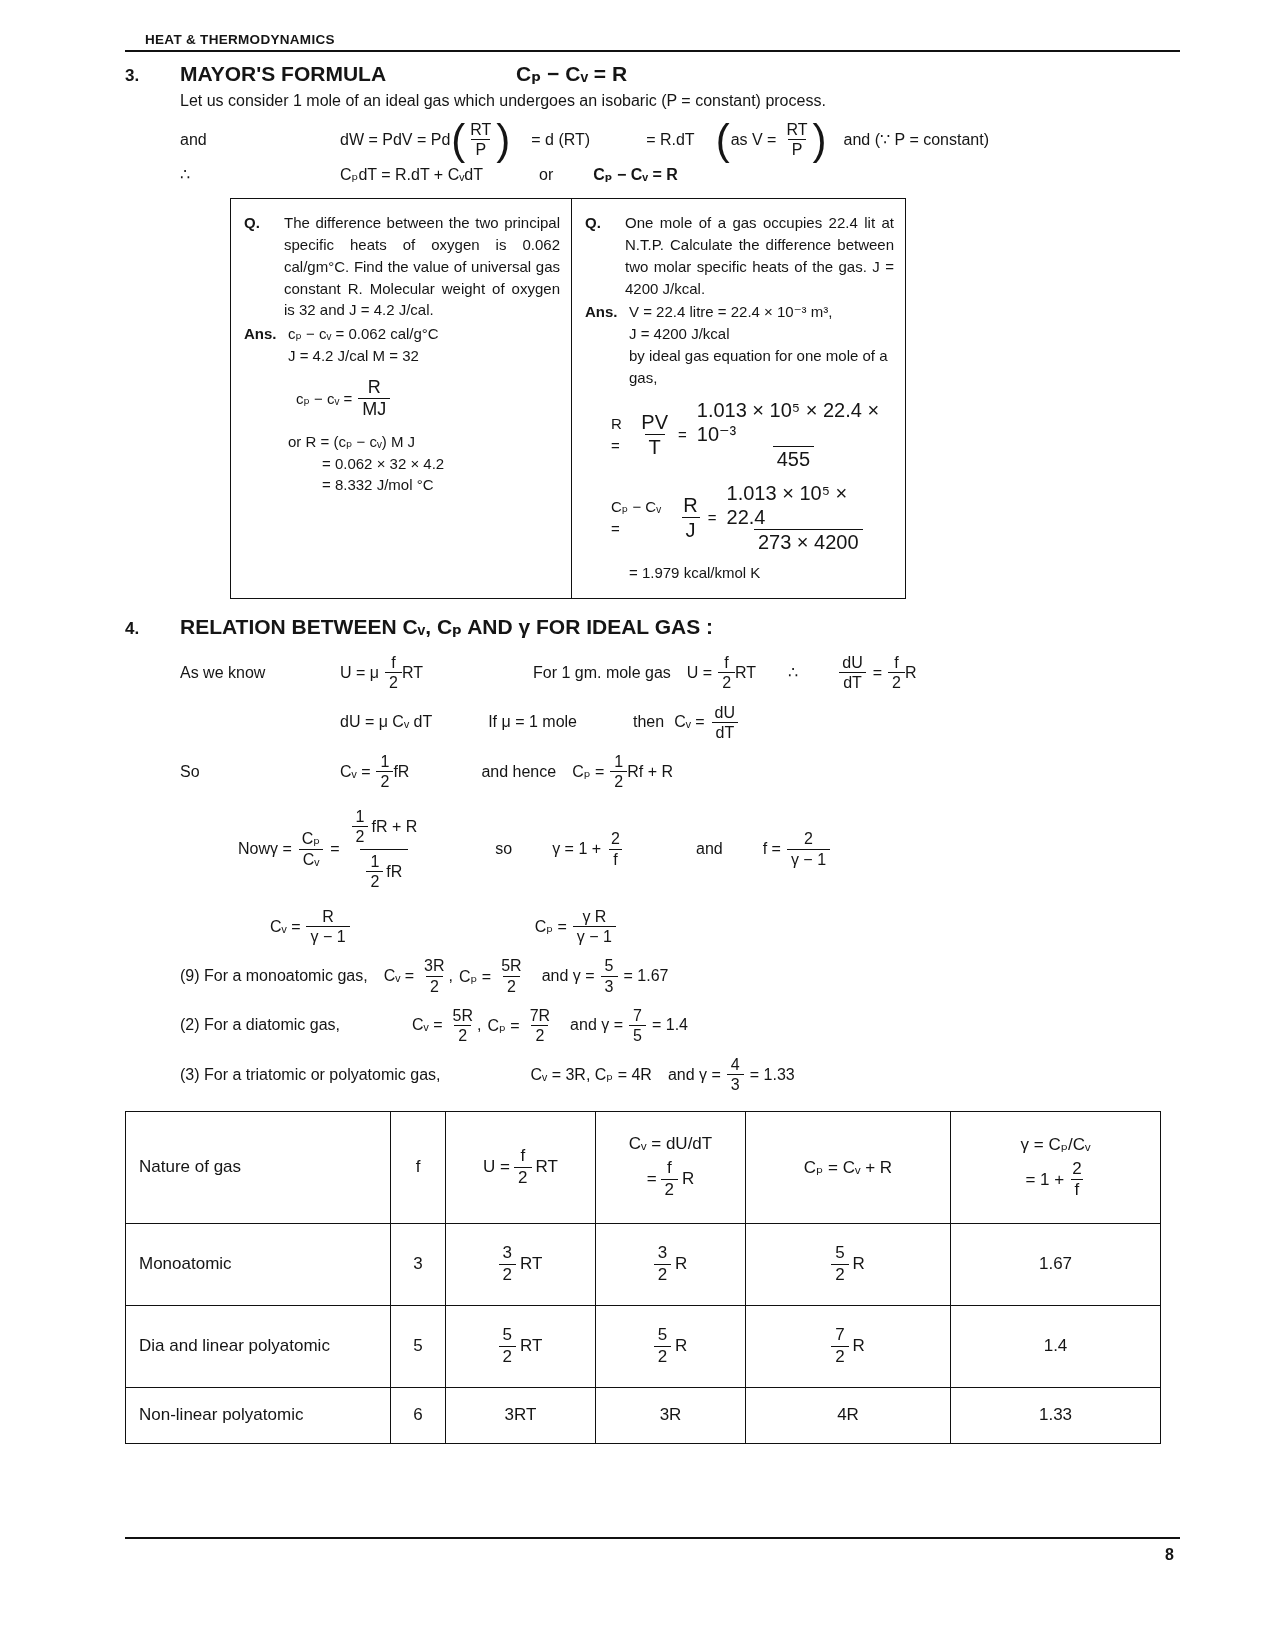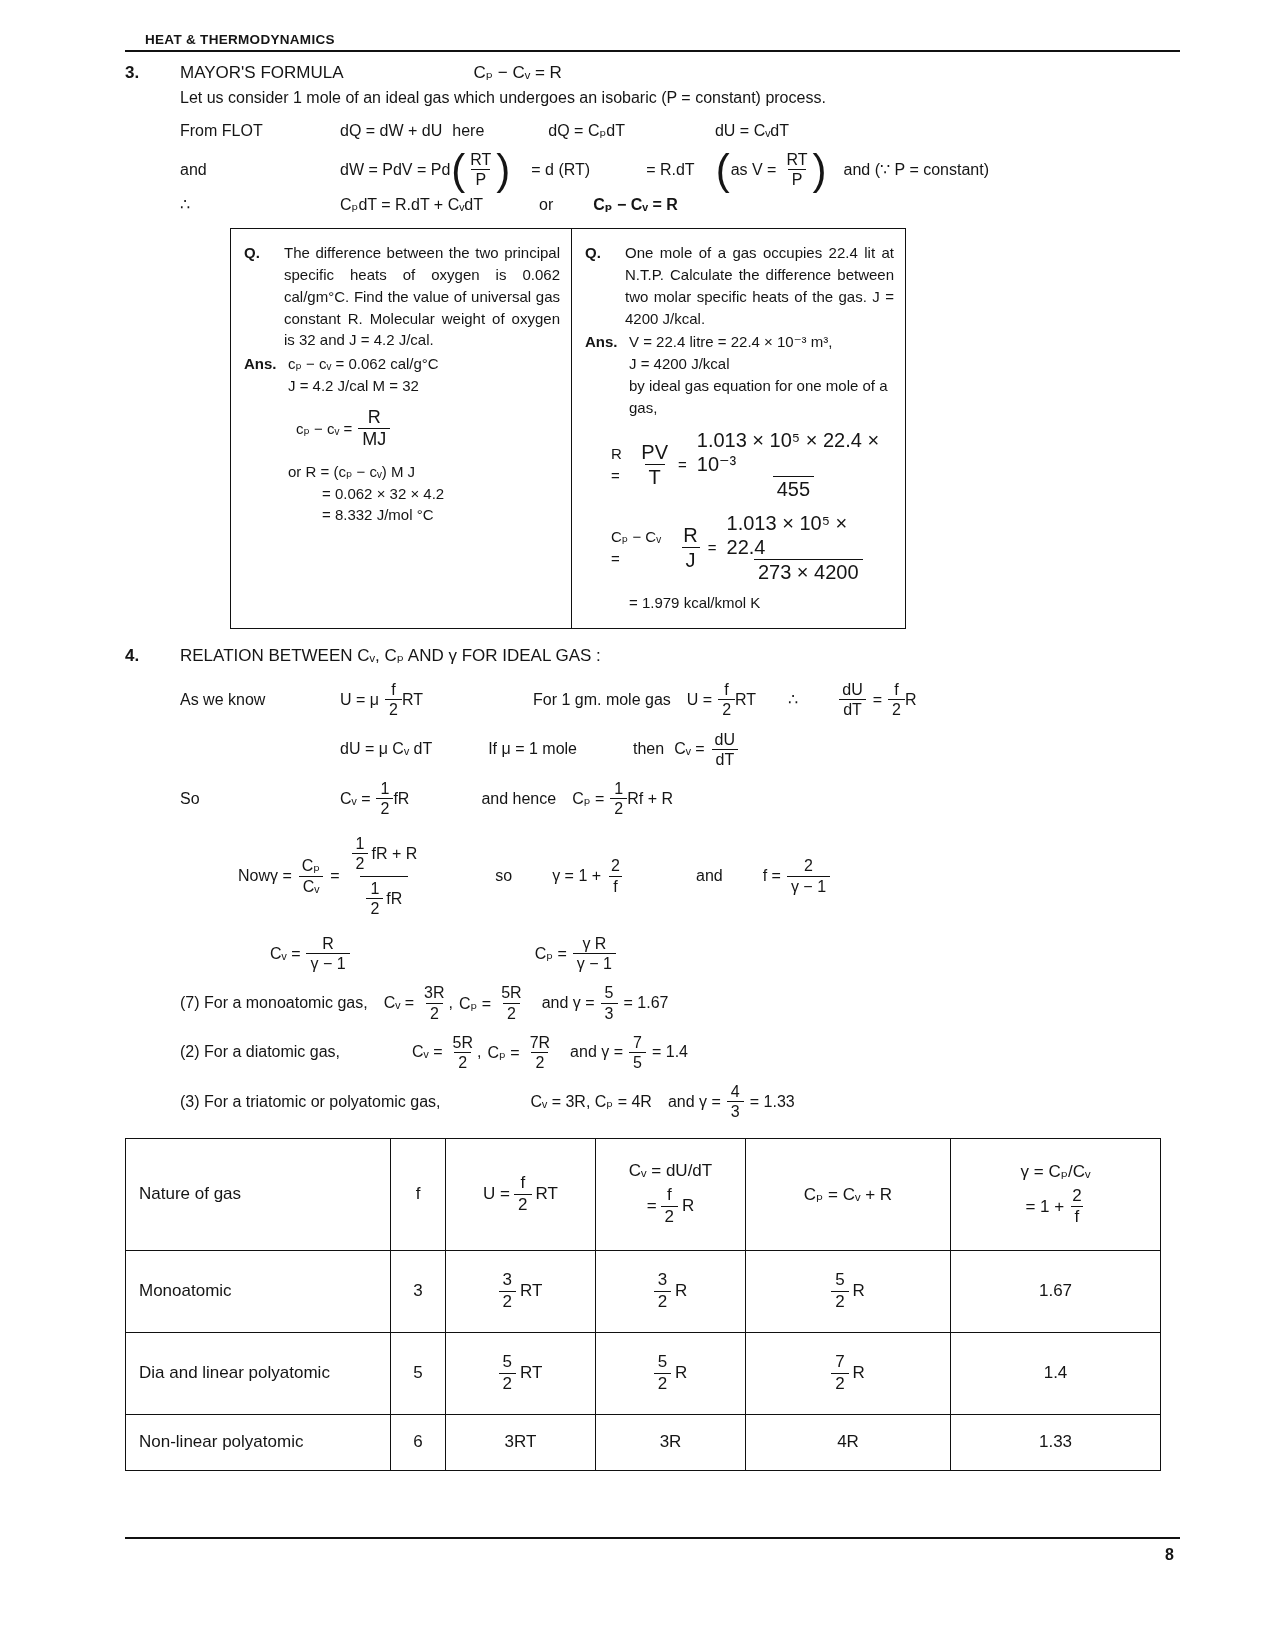--- a/index.html
+++ b/index.html
@@ -13,21 +13,21 @@
 
   
   .doc-header { font-weight: bold; font-size: 13.5px; letter-spacing: .3px; padding-left: 20px; }
   .header-rule { border: none; border-top: 2.2px solid #111; margin: 3px 0 10px 0; }
 
   
   .row { display: flex; align-items: center; flex-wrap: nowrap; }
   .base { align-items: baseline; }
   .b { font-weight: bold; }
   .secnum { width: 55px; font-weight: bold; font-size: 17px; flex: 0 0 55px; }
-  .sectitle { font-weight: normal; font-size: 17px; }
+  .sectitle { font-weight: bold; font-size: 21px; }
   .indent { padding-left: 55px; }
   .lbl160 { width: 160px; flex: 0 0 160px; }
   .lbl90 { width: 90px; flex: 0 0 90px; text-align: right; }
 
   .ml6 { margin-left: 6px; } .ml10 { margin-left: 10px; } .ml16 { margin-left: 16px; }
   .ml24 { margin-left: 20px; } .ml32 { margin-left: 32px; } .ml40 { margin-left: 40px; }
   .ml56 { margin-left: 56px; } .ml64 { margin-left: 64px; } .ml72 { margin-left: 72px; }
   .ml90 { margin-left: 90px; } .ml110 { margin-left: 110px; } .ml130 { margin-left: 130px; }
 
   .mt6 { margin-top: 6px; } .mt10 { margin-top: 10px; } .mt14 { margin-top: 14px; }
@@ -84,27 +84,20 @@
   <div class="row base">
     <span class="secnum">3.</span>
     <span class="sectitle">MAYOR'S FORMULA</span>
     <span class="sectitle ml130">Cₚ − Cᵥ = R</span>
   </div>
 
   <div class="row base indent mt6">
     <span>Let us consider 1 mole of an ideal gas which undergoes an isobaric (P = constant) process.</span>
   </div>
 
-  <div class="row base indent mt14">
-    <span class="lbl160">From FLOT</span>
-    <span>dQ = dW + dU</span>
-    <span class="ml10">here</span>
-    <span class="ml64">dQ = CₚdT</span>
-    <span class="ml90">dU = CᵥdT</span>
-  </div>
 
   <div class="row indent mt10">
     <span class="lbl160">and</span>
     <span>dW = PdV = Pd</span>
     <span class="paren">(</span>
     <span class="frac">
       <span class="num">RT</span>
       <span class="den">P</span>
     </span>
     <span class="paren">)</span>
@@ -319,21 +312,21 @@
     <span class="eq ml130" style="margin-left:185px;">
       <span>Cₚ =</span>
       <span class="frac ml6">
         <span class="num">γ R</span>
         <span class="den">γ − 1</span>
       </span>
     </span>
   </div>
 
   <div class="row indent mt10">
-    <span>(7) For a monoatomic gas,</span>
+    <span>(9) For a monoatomic gas,</span>
     <span class="eq ml16">
       <span>Cᵥ =</span>
       <span class="frac ml6">
         <span class="num">3R</span>
         <span class="den">2</span>
       </span>
       <span>,</span>
     </span>
     <span class="eq ml6">
       <span>Cₚ =</span>

